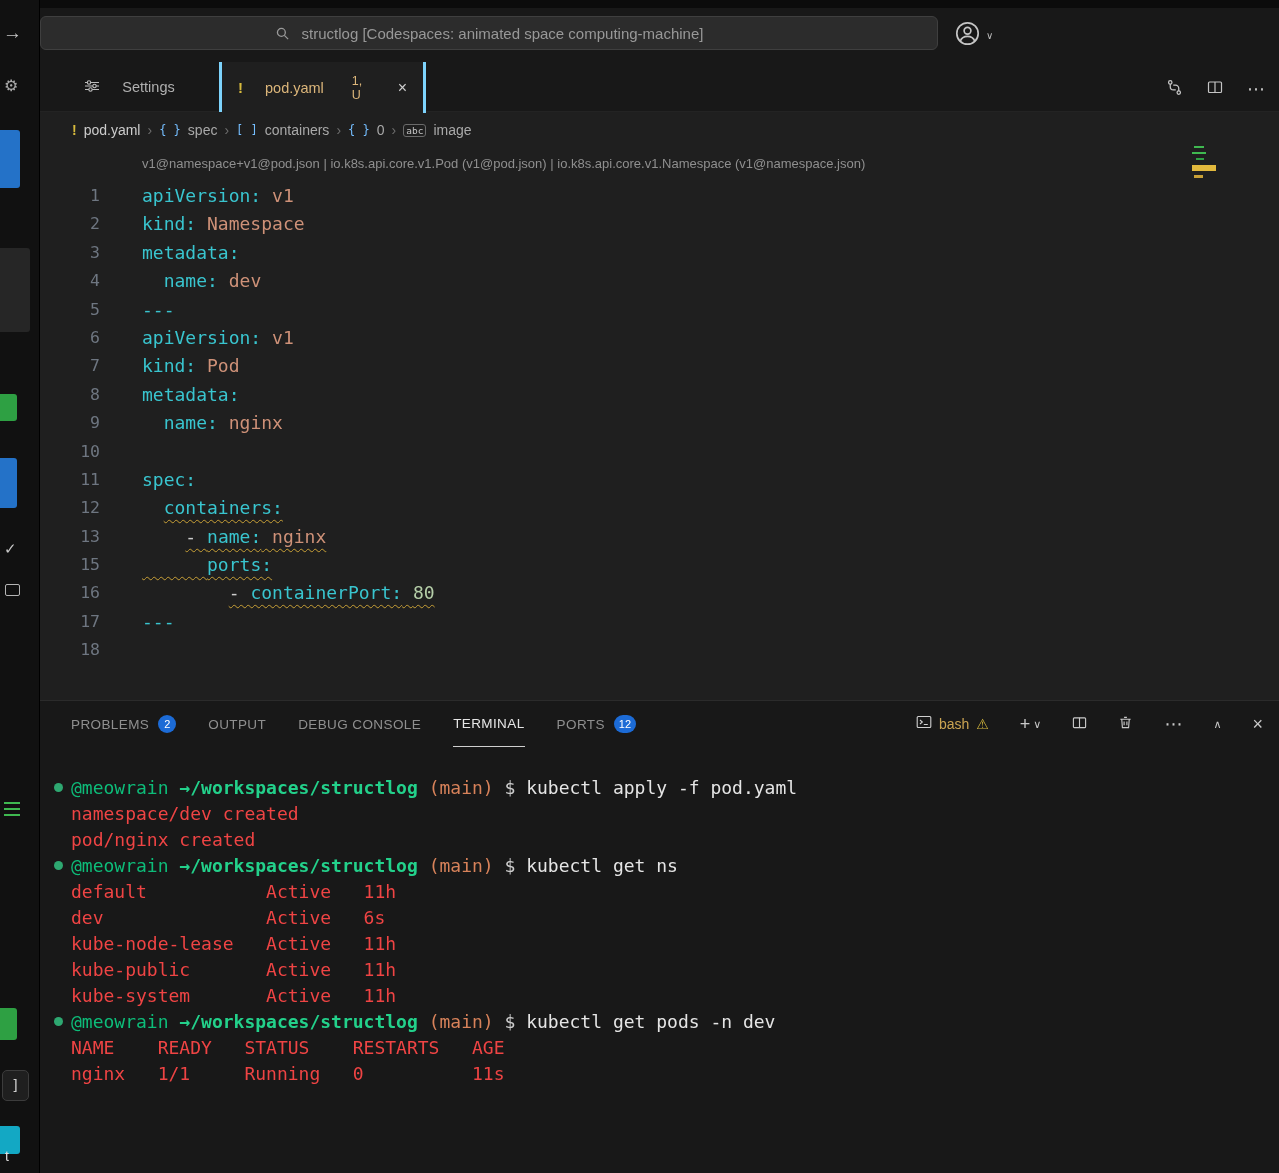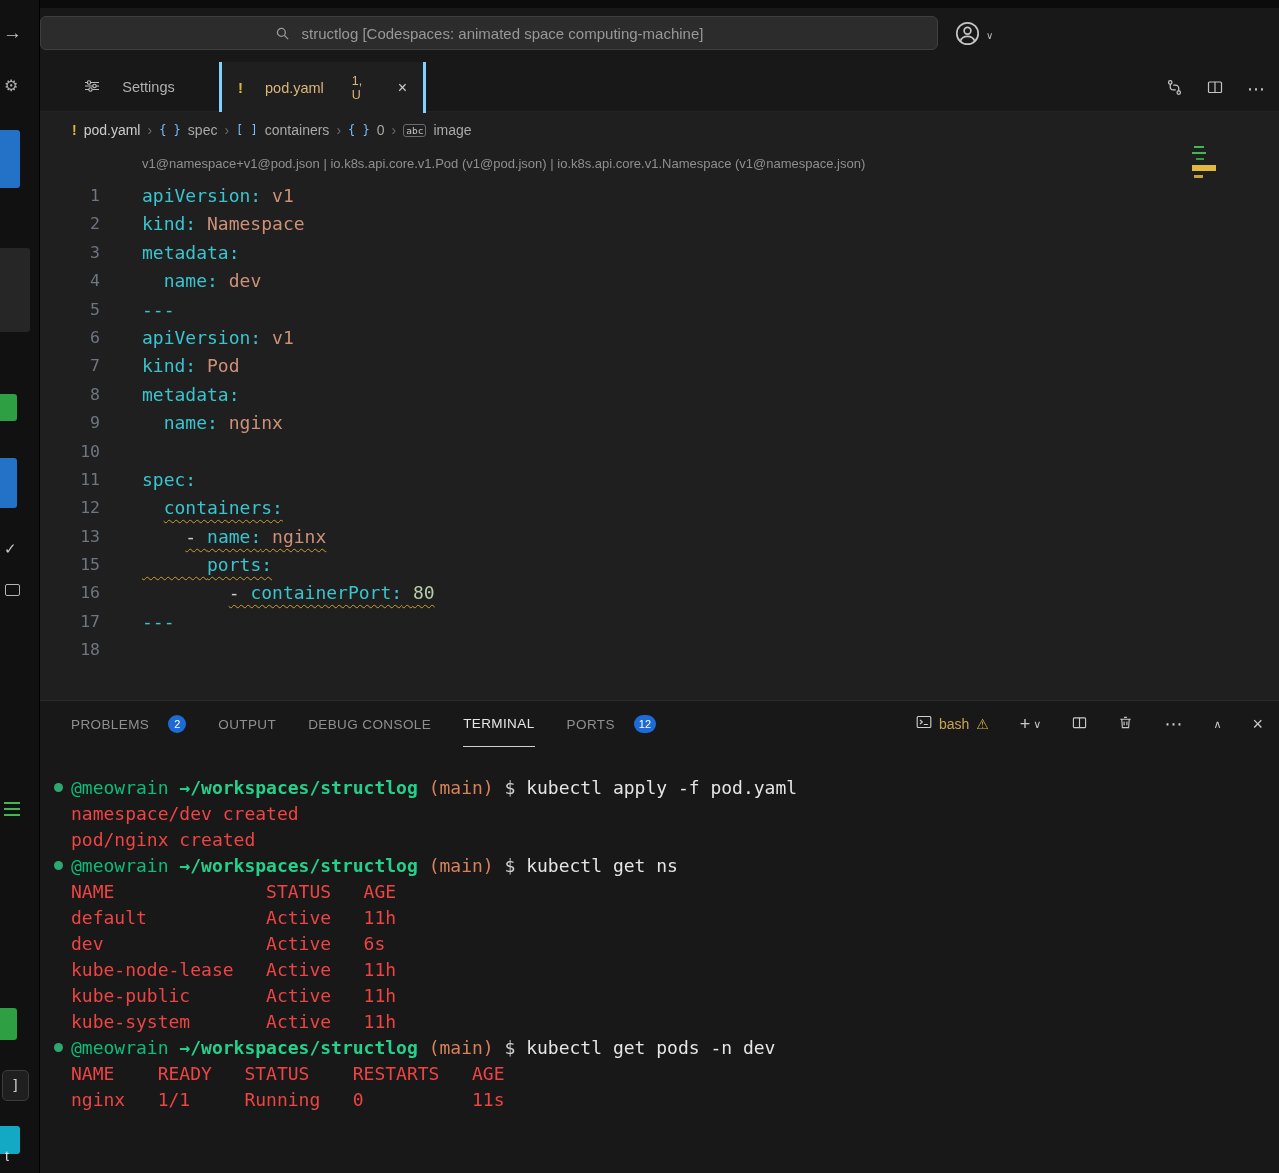--- a/index.html
+++ b/index.html
@@ -71,21 +71,21 @@
   .mm { position:absolute; }
   .mm1 { left:2px; top:0; width:10px; height:2px; background:#3fb950; }
   .mm2 { left:0; top:6px; width:14px; height:2px; background:#3fb950; }
   .mm3 { left:4px; top:12px; width:8px; height:2px; background:#2ea043; }
   .mm4 { left:0; top:19px; width:24px; height:6px; background:#e2b93d; }
   .mm5 { left:2px; top:29px; width:9px; height:3px; background:#c8a037; }
 
   
   .panel { position:absolute; left:40px; top:700px; right:0; bottom:0; background:#181818; border-top:1px solid #2b2b2b; }
   .panel-tabs { display:flex; align-items:center; gap:32px; height:46px; padding-left:31px; font-size:13.5px; letter-spacing:.4px; color:#8f8f8f; }
-  .ptab { display:flex; align-items:center; gap:19px; height:46px; }
+  .ptab { display:flex; align-items:center; gap:9px; height:46px; }
   .ptab.active { color:#e6e6e6; border-bottom:1.5px solid #cfcfcf; }
   .pbadge { background:#1c6bd6; color:#fff; font-size:11px; letter-spacing:0; min-width:18px; height:18px; border-radius:9px; display:flex; align-items:center; justify-content:center; padding:0 5px; }
   .panel-toolbar { position:absolute; right:16px; top:0; height:46px; display:flex; align-items:center; gap:31px; color:#c9c9c9; }
   .shell-group { display:flex; align-items:center; gap:7px; }
   .shell-name { color:#cba452; font-size:14px; }
   .warn-tri { color:#d7ba3d; font-size:14px; }
   .pt-icon { font-size:18px; }
   .pt-small { font-size:11px; }
   .plus-group { display:flex; align-items:center; gap:3px; }
 
@@ -311,21 +311,20 @@
     <span class="pt-icon">⋯</span>
     <span class="pt-small">∧</span>
     <span class="pt-icon">×</span>
   </div>
   <div class="terminal">
     <div id="terminal-lines">
         <div class="t-line"><span class="dec filled"></span><span class="t-user">@meowrain </span><span class="t-arrow">→</span><span class="t-path">/workspaces/structlog</span><span class="t-pln"> </span><span class="t-branch">(main)</span><span class="t-pln"> $ </span><span class="t-cmd">kubectl apply -f pod.yaml</span></div>
         <div class="t-line"><span class="t-out">namespace/dev created</span></div>
         <div class="t-line"><span class="t-out">pod/nginx created</span></div>
         <div class="t-line"><span class="dec filled"></span><span class="t-user">@meowrain </span><span class="t-arrow">→</span><span class="t-path">/workspaces/structlog</span><span class="t-pln"> </span><span class="t-branch">(main)</span><span class="t-pln"> $ </span><span class="t-cmd">kubectl get ns</span></div>
-        <div class="t-line"><span class="t-out">NAME              STATUS   AGE</span></div>
         <div class="t-line"><span class="t-out">default           Active   11h</span></div>
         <div class="t-line"><span class="t-out">dev               Active   6s</span></div>
         <div class="t-line"><span class="t-out">kube-node-lease   Active   11h</span></div>
         <div class="t-line"><span class="t-out">kube-public       Active   11h</span></div>
         <div class="t-line"><span class="t-out">kube-system       Active   11h</span></div>
         <div class="t-line"><span class="dec filled"></span><span class="t-user">@meowrain </span><span class="t-arrow">→</span><span class="t-path">/workspaces/structlog</span><span class="t-pln"> </span><span class="t-branch">(main)</span><span class="t-pln"> $ </span><span class="t-cmd">kubectl get pods -n dev</span></div>
         <div class="t-line"><span class="t-out">NAME    READY   STATUS    RESTARTS   AGE</span></div>
         <div class="t-line"><span class="t-out">nginx   1/1     Running   0          11s</span></div>
       </div>
   </div>

